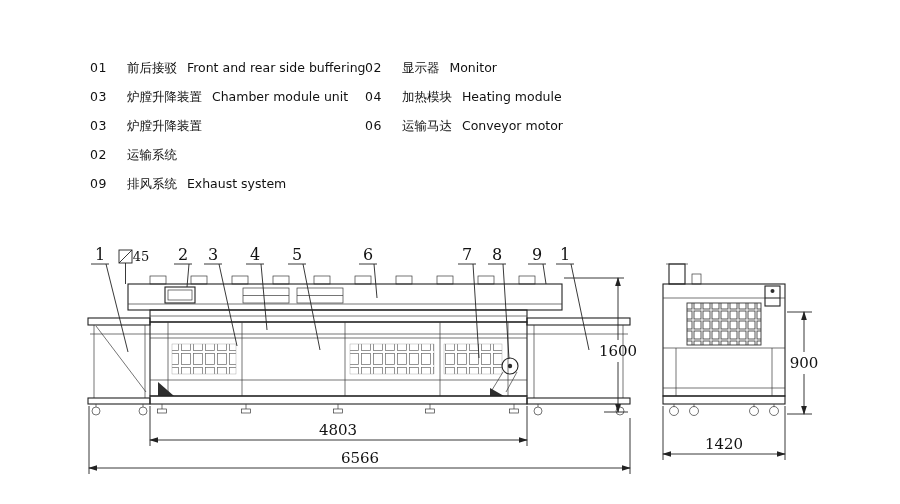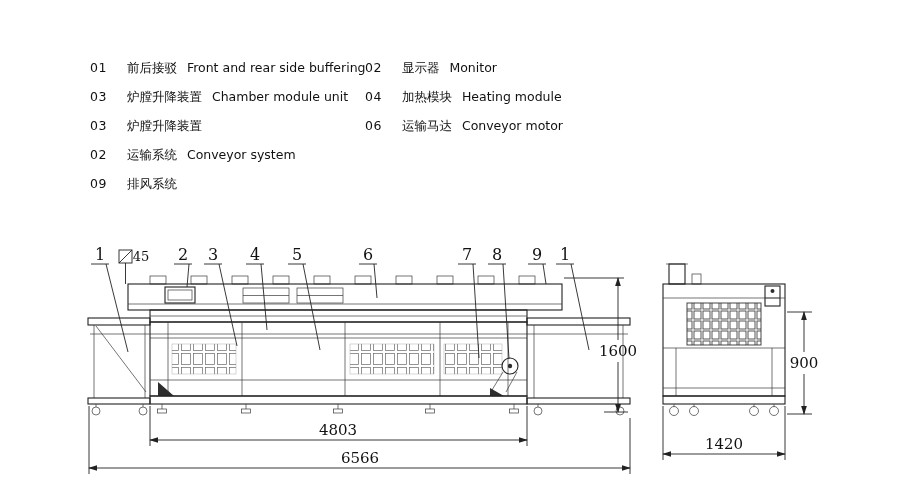--- a/index.html
+++ b/index.html
@@ -37,25 +37,25 @@
       <span class="lcn">炉膛升降装置</span>
       <span class="len">Chamber module unit</span>
     </div>
     <div class="legend-row">
       <span class="lnum">03</span>
       <span class="lcn">炉膛升降装置</span>
     </div>
     <div class="legend-row">
       <span class="lnum">02</span>
       <span class="lcn">运输系统</span>
-      <span class="len">Conveyor system</span>
     </div>
     <div class="legend-row">
       <span class="lnum">09</span>
       <span class="lcn">排风系统</span>
+      <span class="len">Exhaust system</span>
     </div>
   </div>
 
   <div class="legend-col c2">
     <div class="legend-row">
       <span class="lnum">02</span>
       <span class="lcn">显示器</span>
       <span class="len">Monitor</span>
     </div>
     <div class="legend-row">

